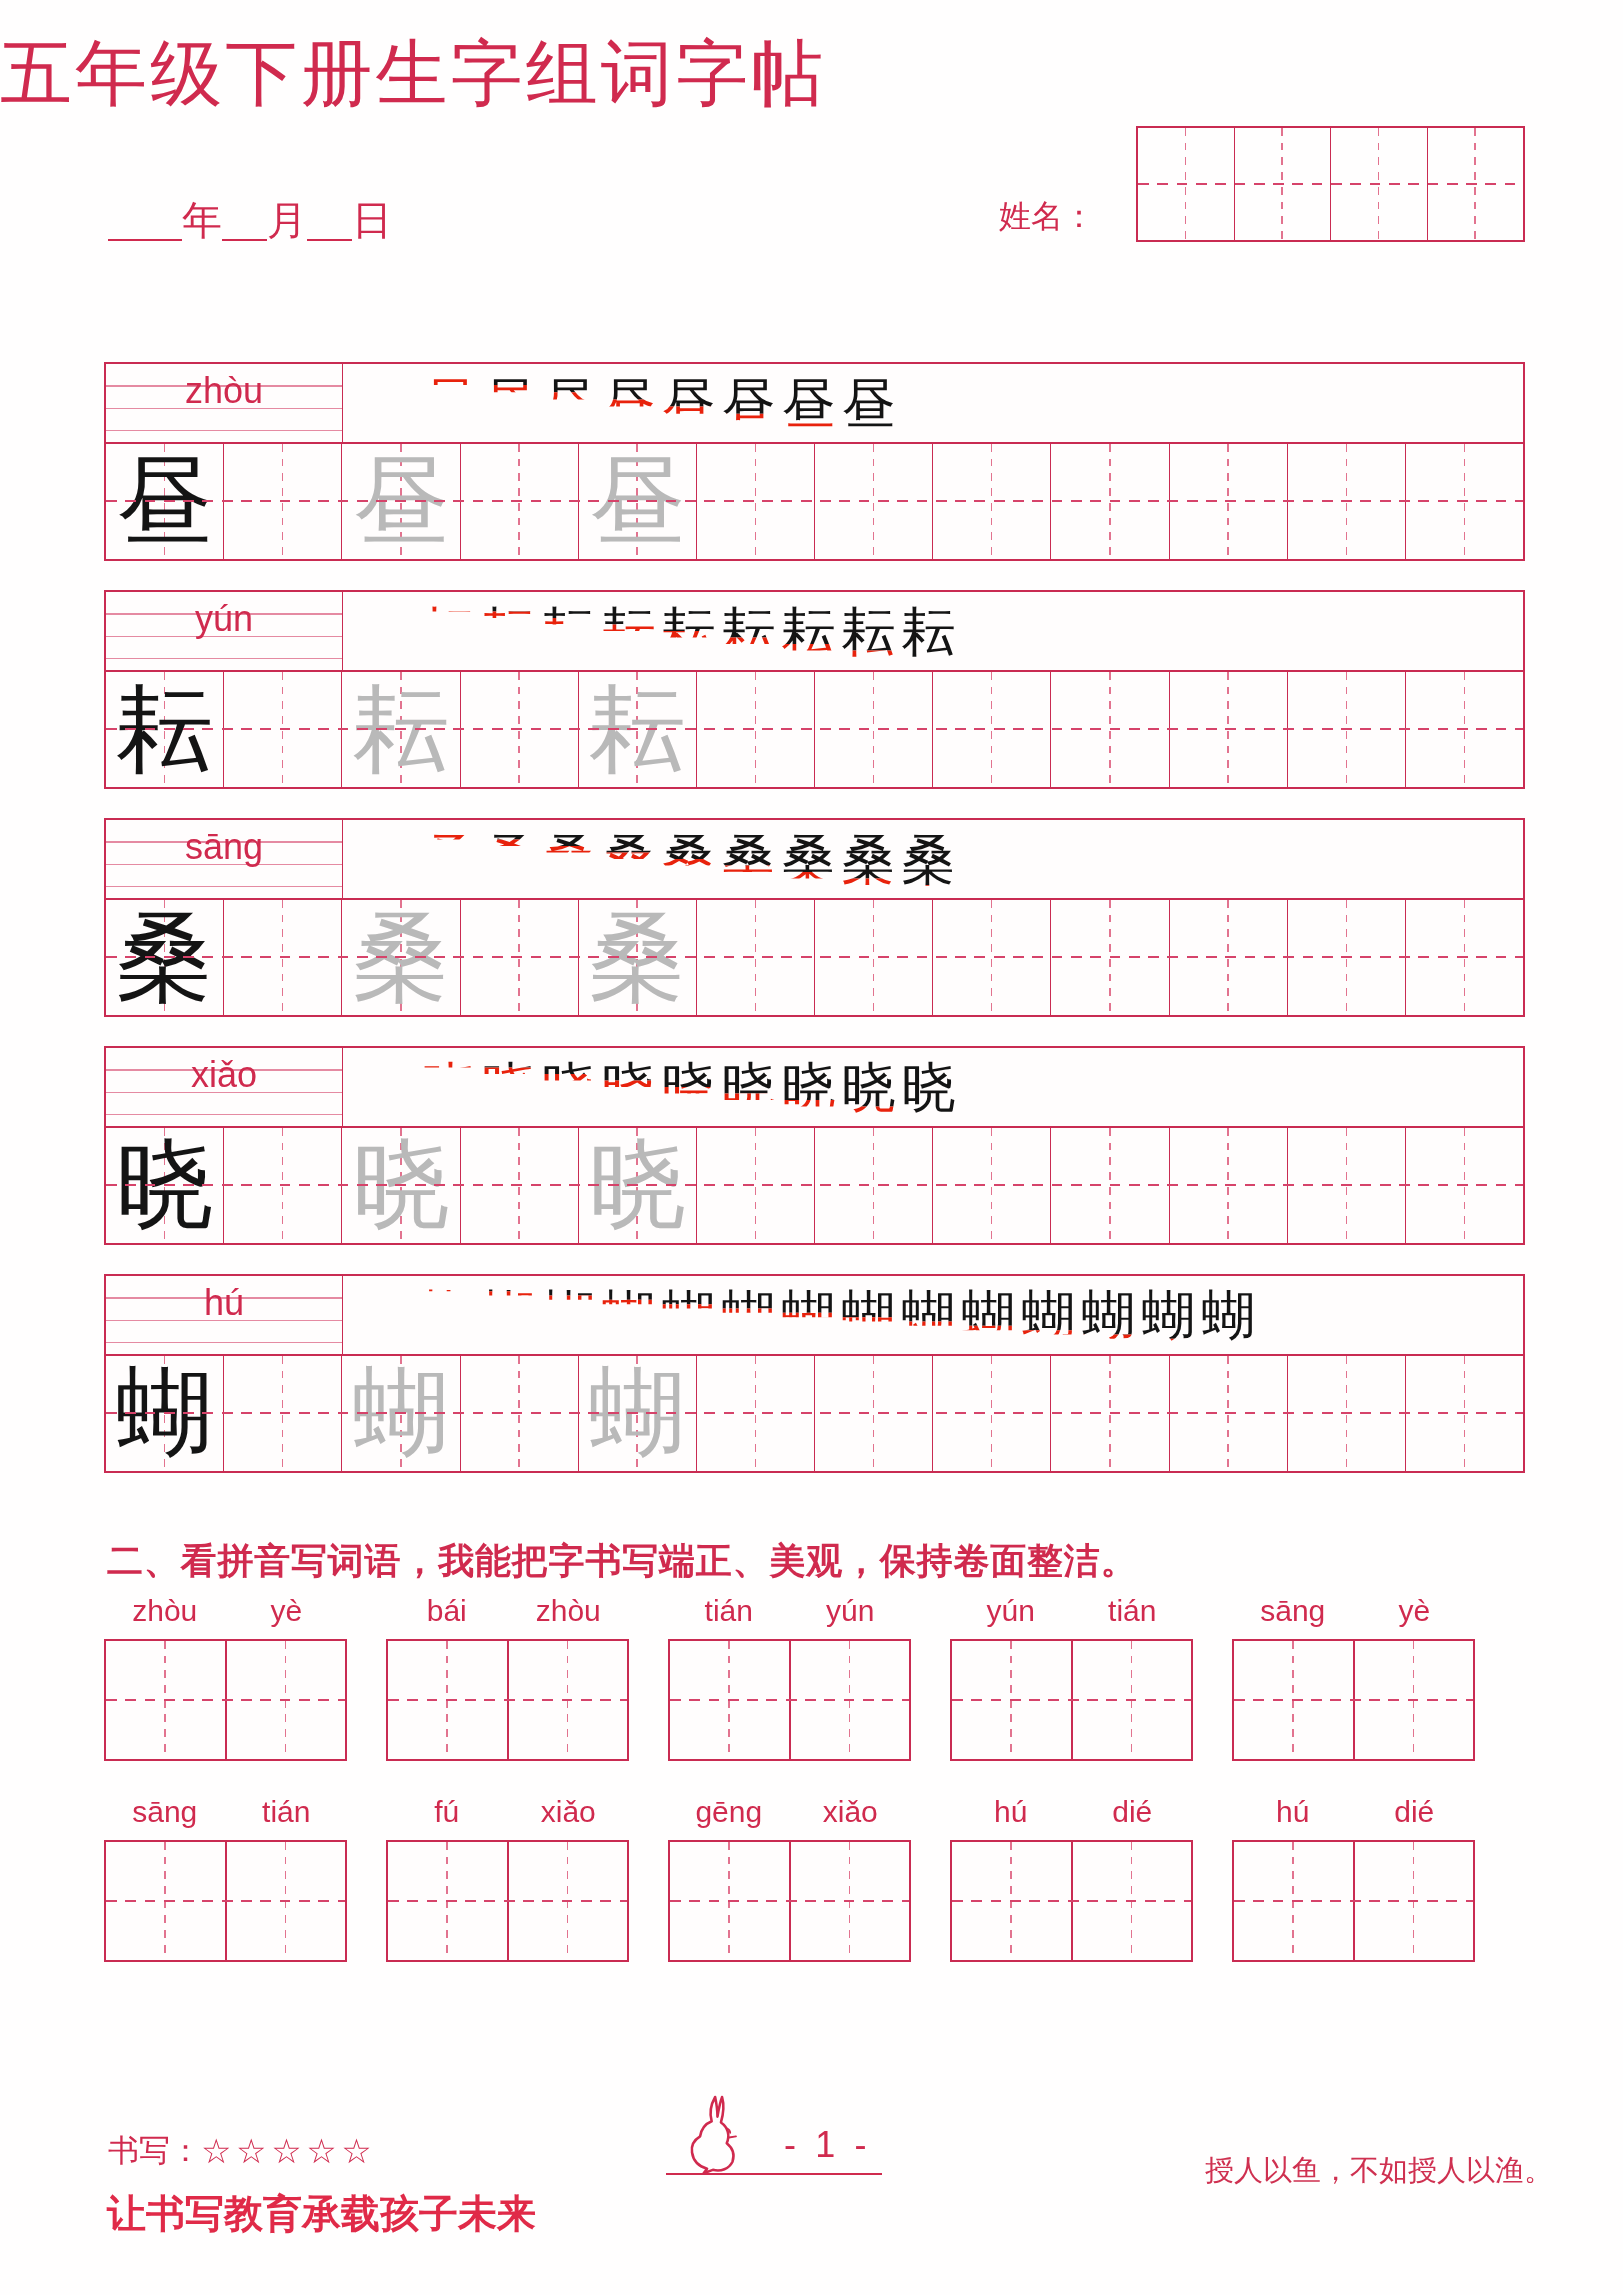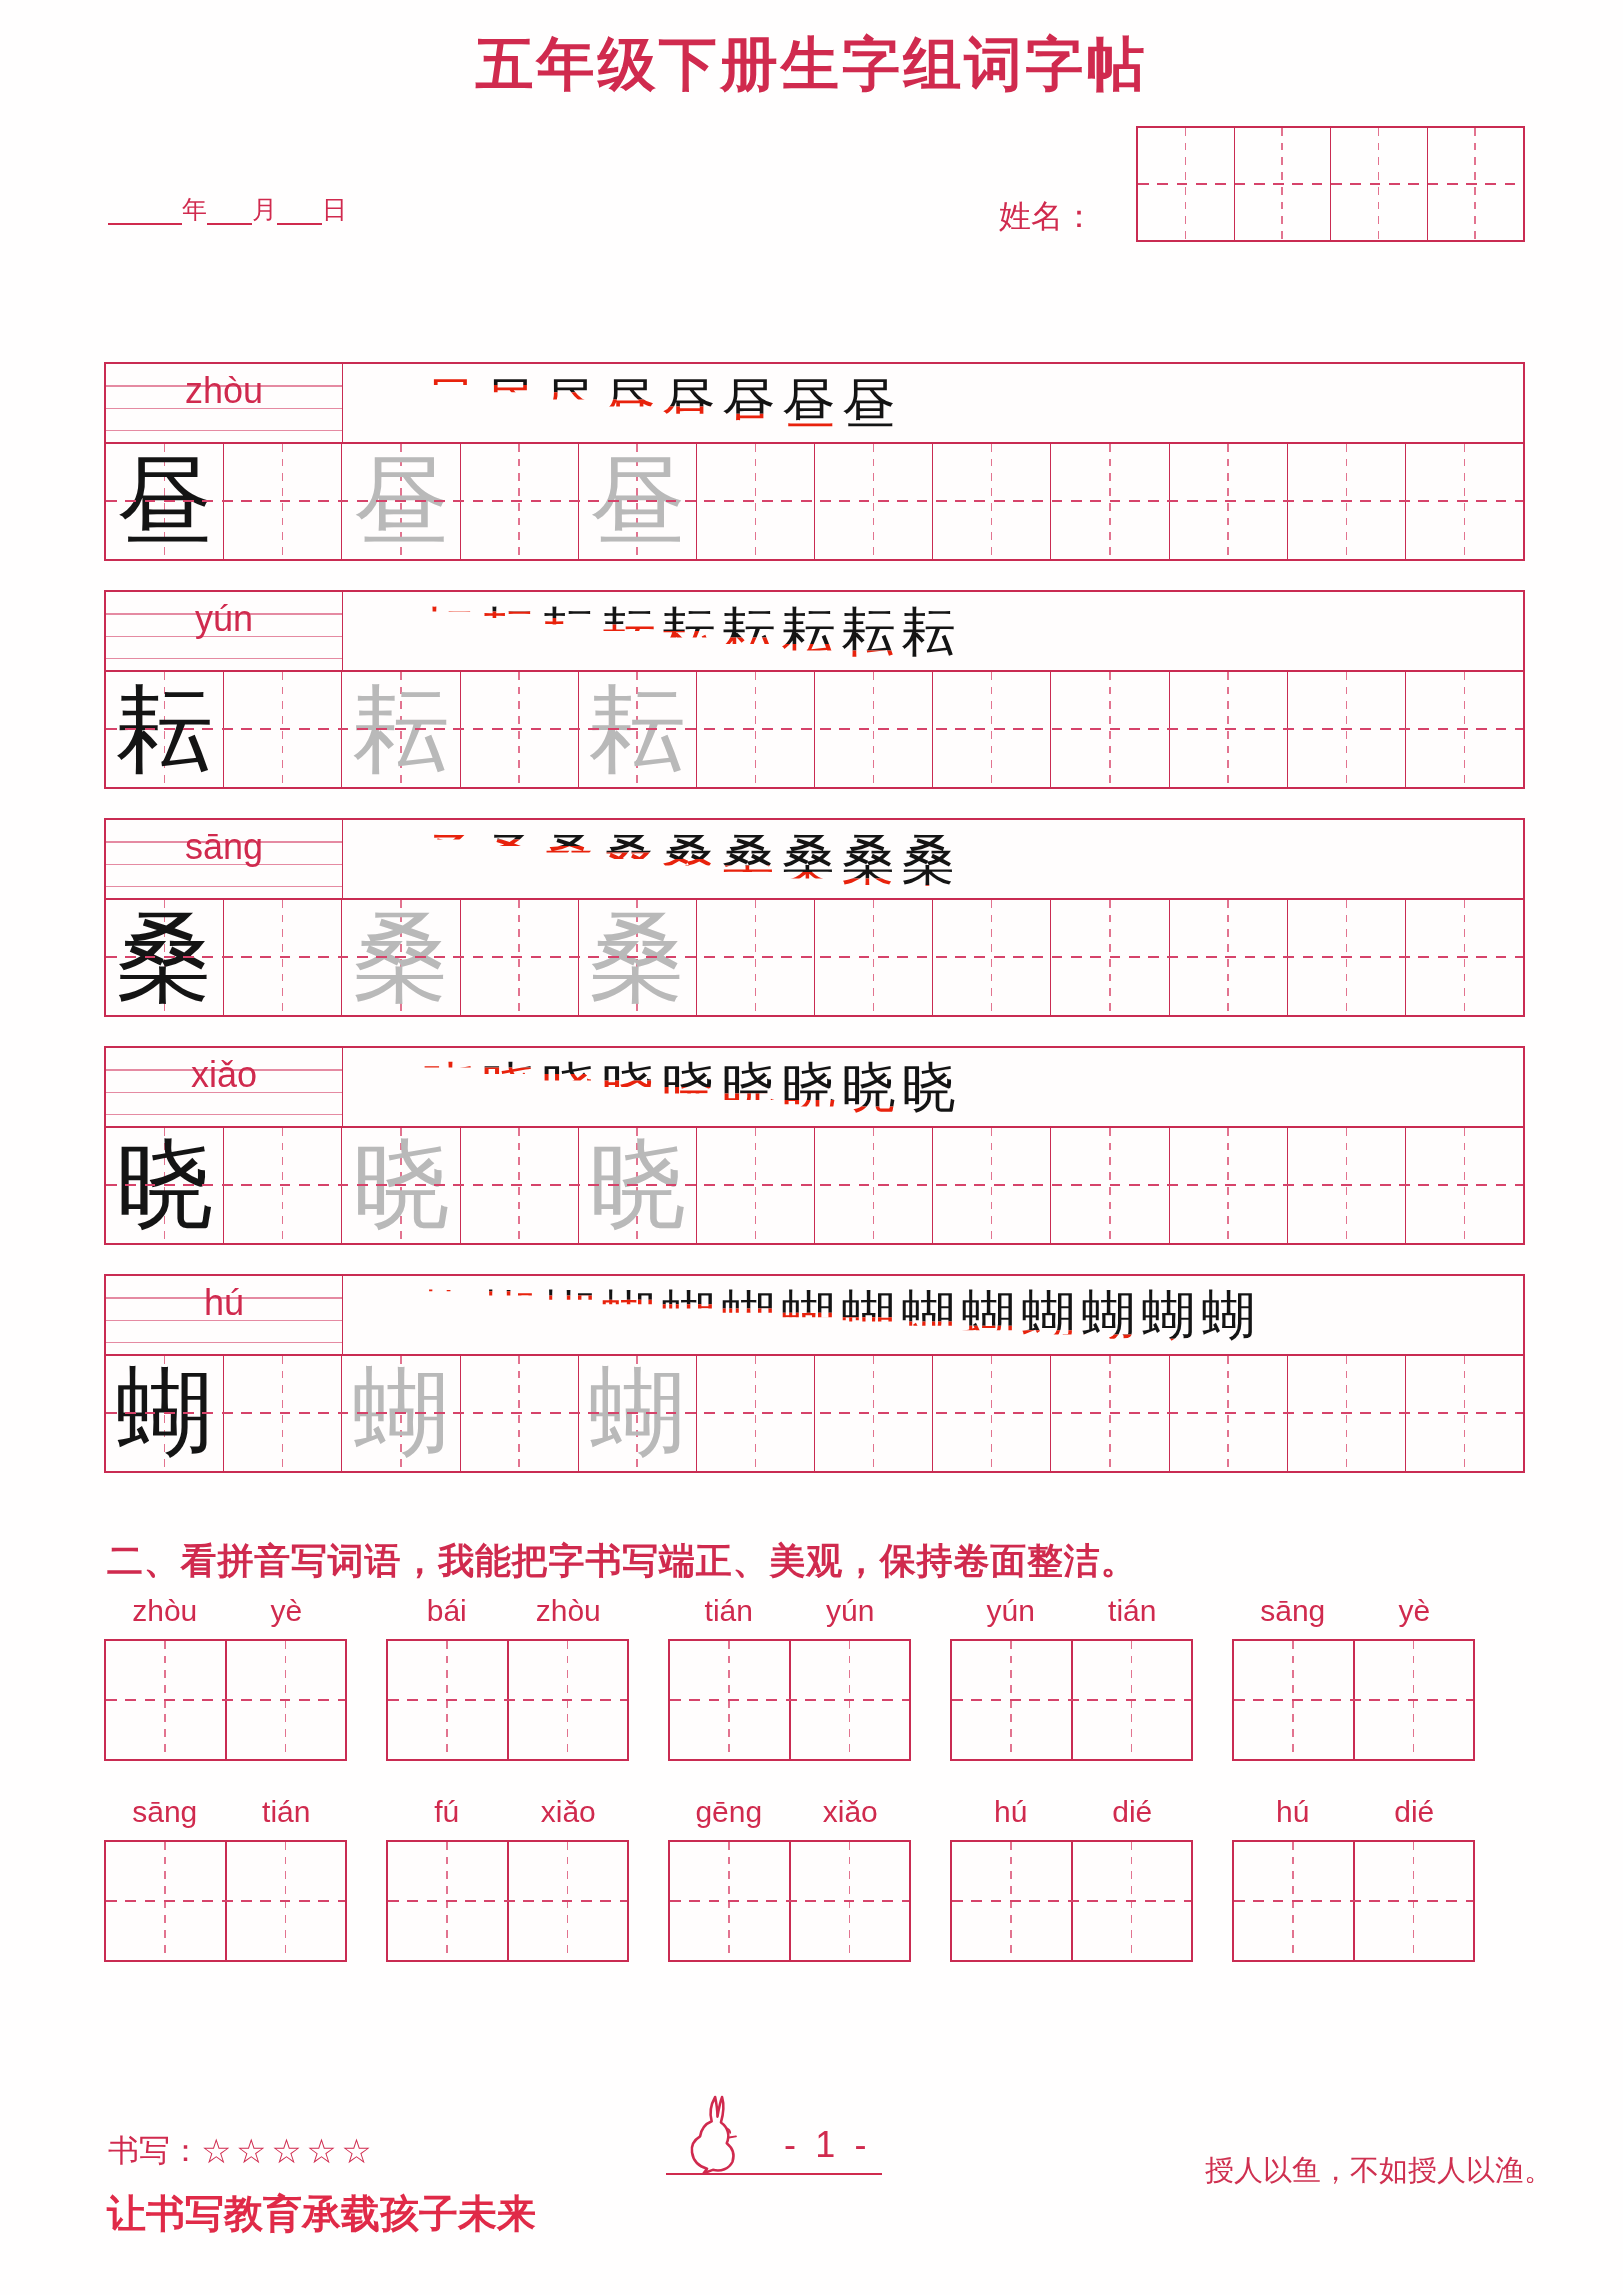--- a/index.html
+++ b/index.html
@@ -11,23 +11,23 @@
     --stroke-red:#e8220c;
     --char-black:#141414;
     --char-gray:#b9b9b9;
   }
   *{margin:0;padding:0;box-sizing:border-box;}
   html,body{background:#ffffff;}
   body{font-family:"Liberation Sans","DejaVu Sans",sans-serif;}
   .page{position:relative;width:1623px;height:2295px;background:#fffefe;overflow:hidden;}
 
   
-  .title{position:absolute;top:26px;left:0;width:100%;text-align:center;
-         font-size:58px;font-weight:bold;color:var(--accent);letter-spacing:3.1px;}
-  .date-line{position:absolute;left:108px;top:193px;font-size:25px;color:var(--accent);
+  .title{position:absolute;top:26px;left:0;width:100%;
+         font-size:72px;font-weight:normal;color:var(--accent);letter-spacing:3.1px;}
+  .date-line{position:absolute;left:108px;top:193px;font-size:40px;color:var(--accent);
              font-family:Liberation Serif, serif;white-space:nowrap;}
   .blank{display:inline-block;height:31px;margin-bottom:-7px;border-bottom:2.3px solid var(--accent);}
   .blank.b1{width:74px;} .blank.b2{width:45px;} .blank.b3{width:45px;}
   .name-label{position:absolute;left:999px;top:195px;font-size:32px;color:var(--accent);
               font-family:"Liberation Serif","DejaVu Serif",serif;}
   .name-grid{position:absolute;left:1136px;top:126px;width:389px;height:116px;
              border:2.3px solid var(--border);display:flex;}
   .ng-cell{flex:1;position:relative;}
   .ng-cell + .ng-cell{border-left:1.5px solid var(--border);}
   .vdash::before{content:"";position:absolute;top:0;bottom:0;left:calc(50% - 0.8px);width:1.5px;

